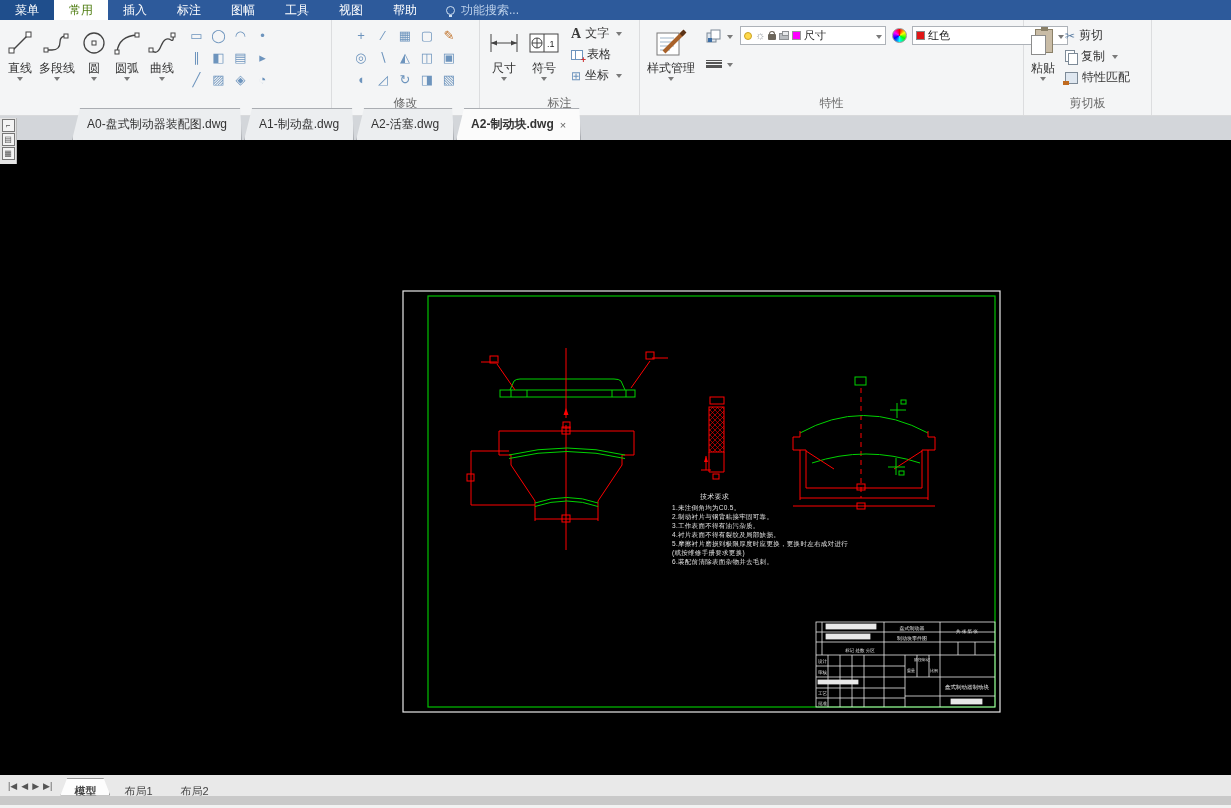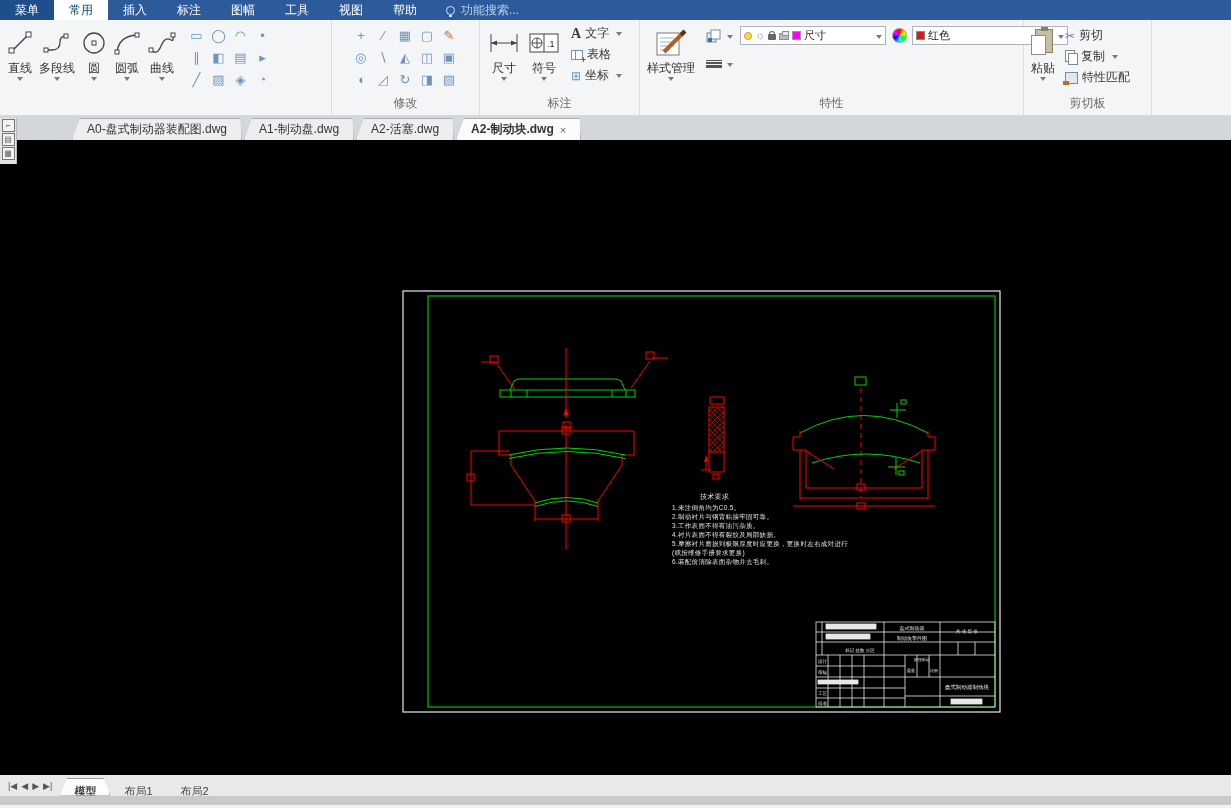--- a/index.html
+++ b/index.html
@@ -3,21 +3,21 @@
 <meta charset="utf-8">
 <style>
   * { margin:0; padding:0; box-sizing:border-box; }
   html,body { width:1231px; height:808px; overflow:hidden; font-family:"Liberation Sans", sans-serif; background:#f0f0f0; }
   .app { position:relative; width:1231px; height:808px; }
 
   
   .menubar { position:absolute; left:0; top:0; width:100%; height:20px; background:#2d5a9b; display:flex; align-items:center; color:#fff; font-size:12px; }
   .menu-btn { background:#1f4e8c; padding:0 15px; line-height:20px; cursor:pointer; }
   .menu-tab { padding:0 15px; line-height:20px; cursor:pointer; }
-  .menu-tab.active { background:#ffffff; color:#0c4a6e; }
+  .menu-tab.active { background:#ffffff; color:#4d7c0f; }
   .search-zone { display:flex; align-items:center; gap:6px; margin-left:14px; color:#bcd0ea; }
   .bulb { width:9px; height:9px; border:1px solid #cfe0f2; border-radius:50%; position:relative; }
   .bulb::after { content:""; position:absolute; left:2px; bottom:-3px; width:3px; height:2px; background:#cfe0f2; }
 
   
   .ribbon { position:absolute; left:0; top:20px; width:100%; height:96px; background:#f4f5f6; border-bottom:1px solid #d9dadc; display:flex; }
   .panel { display:flex; flex-direction:column; border-right:1px solid #dcdddf; height:100%; }
   .panel-body { flex:1; display:flex; align-items:flex-start; padding:3px 4px 0 4px; }
   .panel-label { text-align:center; font-size:12px; color:#6a6a6a; padding:2px 0 3px; }
   .bigbtn { display:flex; flex-direction:column; align-items:center; padding:2px 3px; cursor:pointer; border-radius:2px; }
@@ -62,21 +62,21 @@
   .clip-top { position:absolute; left:10px; top:-2px; width:7px; height:4px; background:#8a8068; }
   .clip-sheet { position:absolute; left:0; top:6px; width:15px; height:20px; background:#fff; border:1px solid #8c8c8c; }
   .copy-ic { position:relative; width:12px; height:13px; }
   .copy-ic::before, .copy-ic::after { content:""; position:absolute; width:8px; height:10px; background:#fff; border:1px solid #7d8a97; }
   .copy-ic::before { left:0; top:0; } .copy-ic::after { left:3px; top:3px; }
   .match-ic { width:13px; height:12px; background:#dfe7f0; border:1px solid #7d8a97; position:relative; }
   .match-ic::after { content:""; position:absolute; left:-3px; bottom:-2px; width:6px; height:4px; background:#c06a1f; }
 
   
   .filetabbar { position:absolute; left:0; top:116px; width:100%; height:24px; background:#d3d6da; display:flex; align-items:flex-end; padding-left:72px; }
-  .ftab { height:22px; display:flex; align-items:center; gap:6px; padding:0 14px; font-size:12px; color:#333; background:#eceef0; border:1px solid #aaadb2; border-bottom:none; margin-right:2px; clip-path:polygon(8px 0, calc(100% - 2px) 0, 100% 100%, 0 100%); cursor:pointer; }
+  .ftab { height:32px; display:flex; align-items:center; gap:6px; padding:0 14px; font-size:12px; color:#333; background:#eceef0; border:1px solid #aaadb2; border-bottom:none; margin-right:2px; clip-path:polygon(8px 0, calc(100% - 2px) 0, 100% 100%, 0 100%); cursor:pointer; }
   .ftab.active { background:#fbfbfb; font-weight:bold; }
   .ftab .x { color:#666; font-size:11px; font-weight:normal; cursor:pointer; }
 
   
   .canvas { position:absolute; left:0; top:140px; width:1231px; height:635px; background:#000; cursor:crosshair; }
   .sidestrip { position:absolute; left:0; top:-22px; width:17px; height:46px; background:#e4e4e4; border-right:1px solid #b9b9b9; display:flex; flex-direction:column; align-items:center; gap:1px; padding-top:1px; z-index:5; }
   .ss-ic { width:13px; height:13px; border:1px solid #777; background:#f4f4f4; font-size:8px; color:#555; display:flex; align-items:center; justify-content:center; cursor:pointer; }
   .techreq { position:absolute; left:672px; top:352px; color:#e0e0e0; font-size:6.5px; line-height:9px; letter-spacing:0.3px; }
   .techreq .tr-title { margin-left:28px; margin-bottom:2px; font-size:7px; }
 

